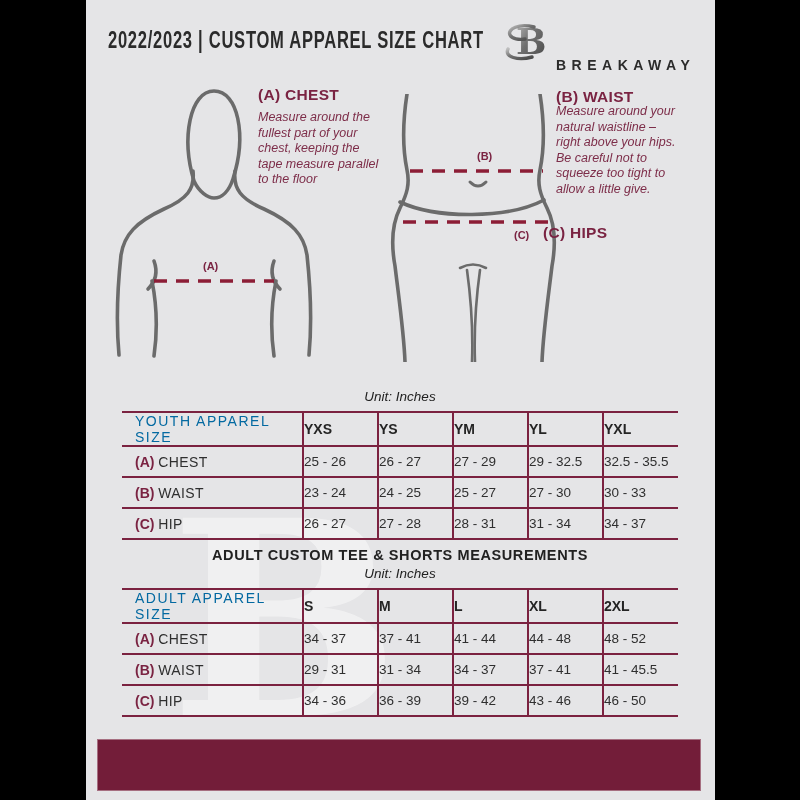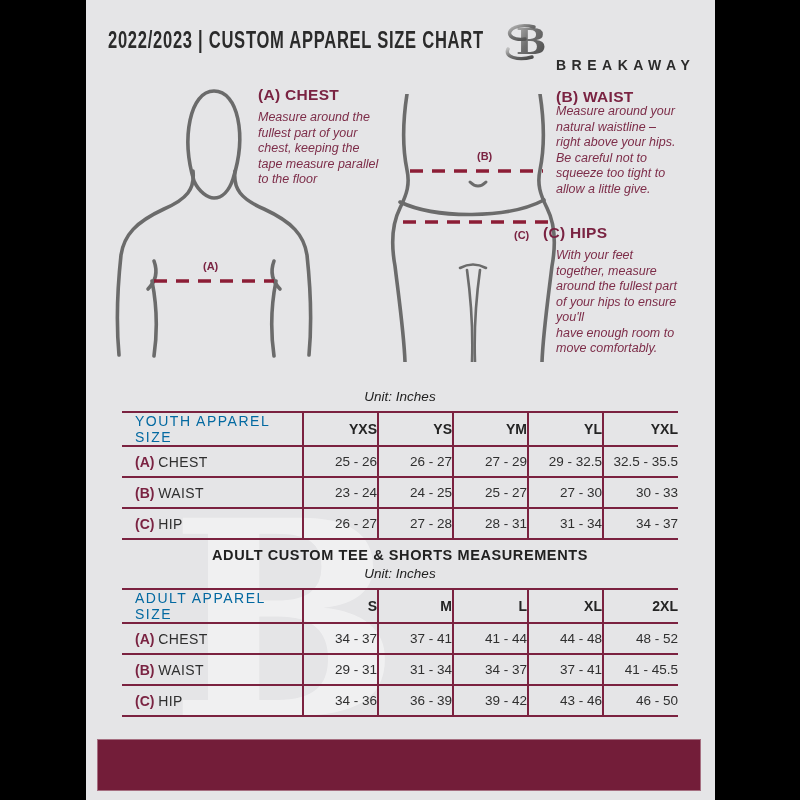--- a/index.html
+++ b/index.html
@@ -40,21 +40,21 @@
 
   
   .sec-title{left:0;width:800px;text-align:center;font-size:14.5px;font-weight:bold;
     color:#212121;letter-spacing:.6px;z-index:2;}
   .sec-unit{left:0;width:800px;text-align:center;font-size:13.5px;font-style:italic;
     color:#212121;z-index:2;}
 
   
   .size-table{position:absolute;left:122px;width:556px;border-collapse:collapse;
     table-layout:fixed;z-index:2;border-bottom:2px solid var(--line);}
-  .size-table td{border-top:2px solid var(--line);height:31px;text-align:right;
+  .size-table td{border-top:2px solid var(--line);height:31px;text-align:left;
     font-size:13.5px;color:#2f2f2f;vertical-align:middle;}
   .size-table td + td{border-left:2px solid var(--line);}
   .size-table td.lab{text-align:left;padding-left:13px;}
   .size-table tr.head td.lab{font-size:14px;letter-spacing:1.5px;color:#0369a1;}
   .size-table tr.head td.sz{font-weight:bold;font-size:14px;color:#242424;}
   .size-table .pfx{font-weight:bold;color:var(--heading);font-size:14px;}
   .size-table .rowname{font-size:14px;color:#2f2f2f;letter-spacing:.4px;}
 
   
   #footer-bar{left:97px;top:739px;width:604px;height:52px;background:var(--maroon);
@@ -138,27 +138,20 @@
 
   <div class="abs instr-h" style="left:556px;top:88px">(B) WAIST</div>
   <div class="abs instr-b" style="left:556px;top:104px;width:150px">Measure around your
 natural waistline –
 right above your hips.
 Be careful not to
 squeeze too tight to
 allow a little give.</div>
 
   <div class="abs instr-h" style="left:543px;top:224px">(C) HIPS</div>
-  <div class="abs instr-b" style="left:556px;top:248px;width:158px">With your feet
-together, measure
-around the fullest part
-of your hips to ensure
-you'll
-have enough room to
-move comfortably.</div>
 
   <div class="abs sec-unit" style="top:389px">Unit: Inches</div>
 
   <table class="size-table" style="top:411px">
     <colgroup>
         <col style="width:181px">
         <col>
         <col>
         <col>
         <col>

